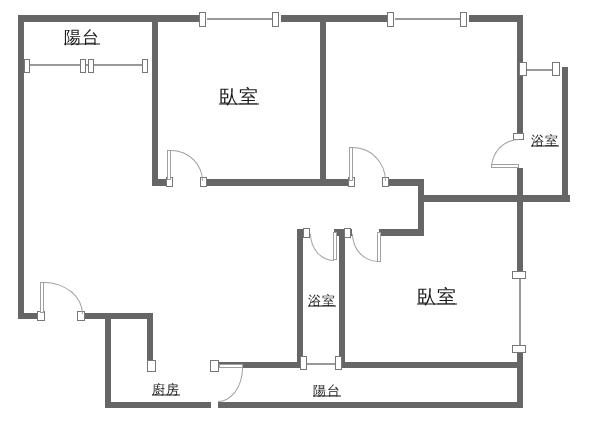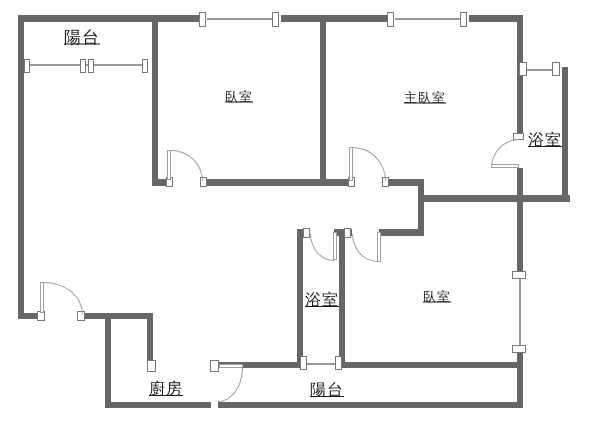--- a/index.html
+++ b/index.html
@@ -25,22 +25,22 @@
   .gap{position:absolute;background:var(--background);}
   .arc{position:absolute;box-sizing:border-box;}
   .arc.tr{border-top:1px solid var(--arc);border-right:1px solid var(--arc);border-top-right-radius:100% 100%;}
   .arc.tl{border-top:1px solid var(--arc);border-left:1px solid var(--arc);border-top-left-radius:100% 100%;}
   .arc.bl{border-bottom:1px solid var(--arc);border-left:1px solid var(--arc);border-bottom-left-radius:100% 100%;}
   .arc.br{border-bottom:1px solid var(--arc);border-right:1px solid var(--arc);border-bottom-right-radius:100% 100%;}
   .room-label{
     position:absolute;transform:translate(-50%,-50%);
     color:var(--text);white-space:nowrap;letter-spacing:1px;line-height:1;text-decoration:underline;
   }
-  .fs-lg{font-size:13px;}
-  .fs-md{font-size:16px;}
+  .fs-lg{font-size:19px;}
+  .fs-md{font-size:13px;}
   .fs-bt{font-size:17px;}
 </style>
 </head>
 <body>
 
 <div class="plan">
 
   <div class="wall" style="left:18px;top:15px;width:185px;height:7px;"></div>
   <div class="wall" style="left:281px;top:15px;width:109px;height:7px;"></div>
   <div class="wall" style="left:469px;top:15px;width:54px;height:7px;"></div>
@@ -115,20 +115,19 @@
   <div class="arc tr" style="left:171px;top:150px;width:32px;height:31px;"></div>
   <div class="arc tr" style="left:353px;top:147px;width:33px;height:34px;"></div>
   <div class="arc tl" style="left:491px;top:139px;width:28px;height:29px;"></div>
   <div class="arc tr" style="left:44px;top:282px;width:39px;height:32px;"></div>
   <div class="arc bl" style="left:310px;top:234px;width:24px;height:27px;"></div>
   <div class="arc bl" style="left:352px;top:234px;width:26px;height:28px;"></div>
   <div class="arc br" style="left:218px;top:368px;width:25px;height:34px;"></div>
 
   <div class="room-label fs-bt" style="left:82px;top:37px;">陽台</div>
   <div class="room-label fs-lg" style="left:239px;top:96px;">臥室</div>
-  <div class="room-label fs-lg" style="left:425px;top:97px;">主臥室</div>
   <div class="room-label fs-md" style="left:545px;top:140px;">浴室</div>
   <div class="room-label fs-md" style="left:322px;top:300px;">浴室</div>
   <div class="room-label fs-lg" style="left:437px;top:296px;">臥室</div>
   <div class="room-label fs-md" style="left:166px;top:389px;">廚房</div>
   <div class="room-label fs-md" style="left:327px;top:390px;">陽台</div>
 
 </div>
 
 </body></html>

